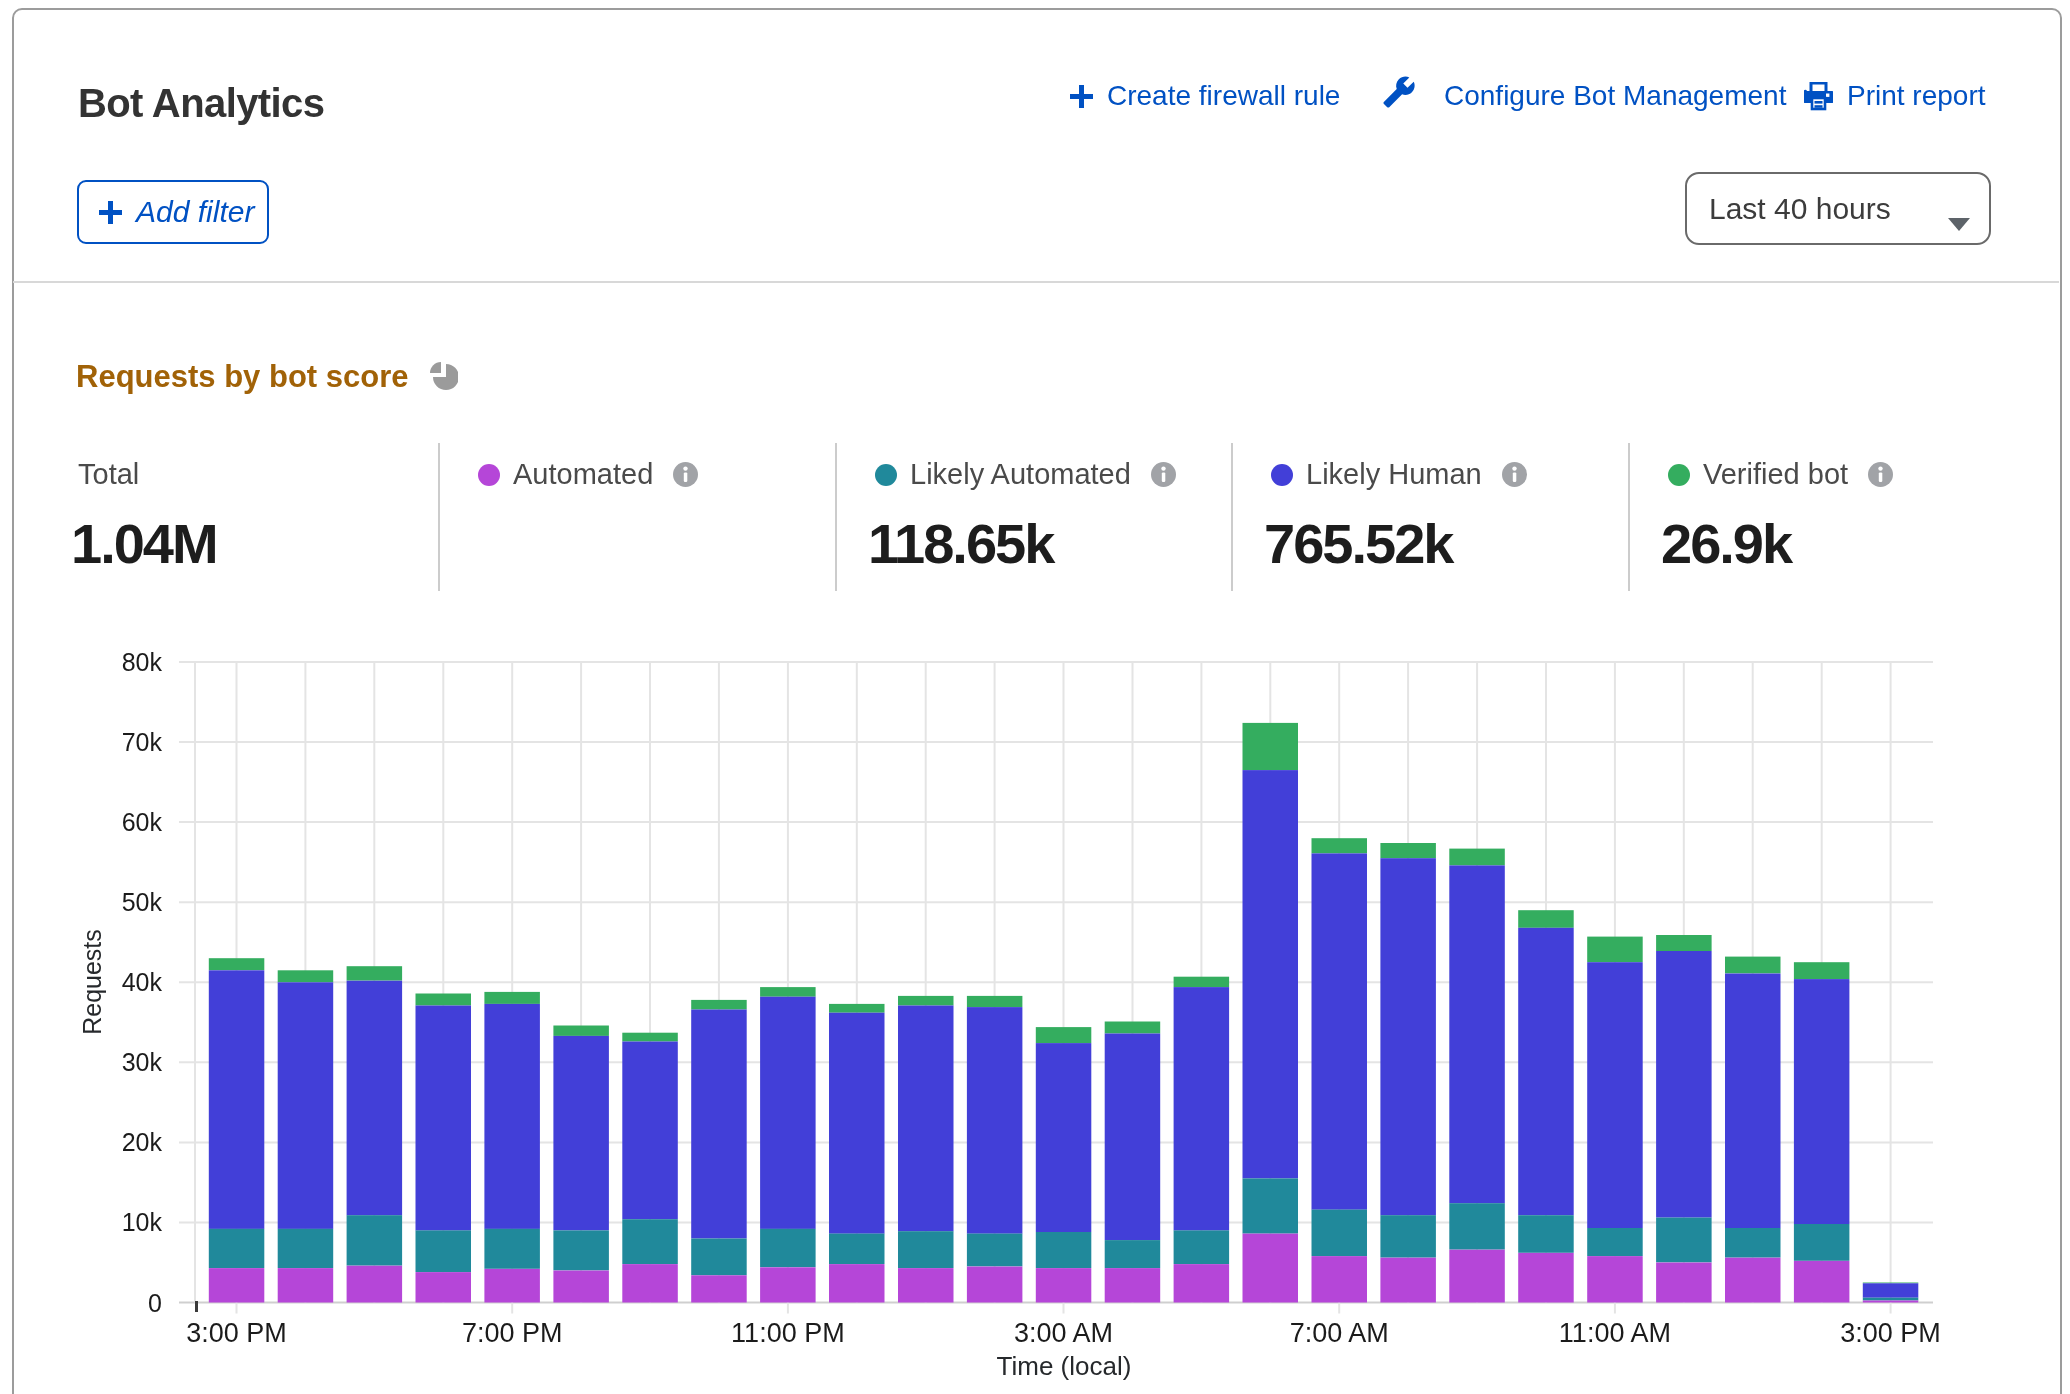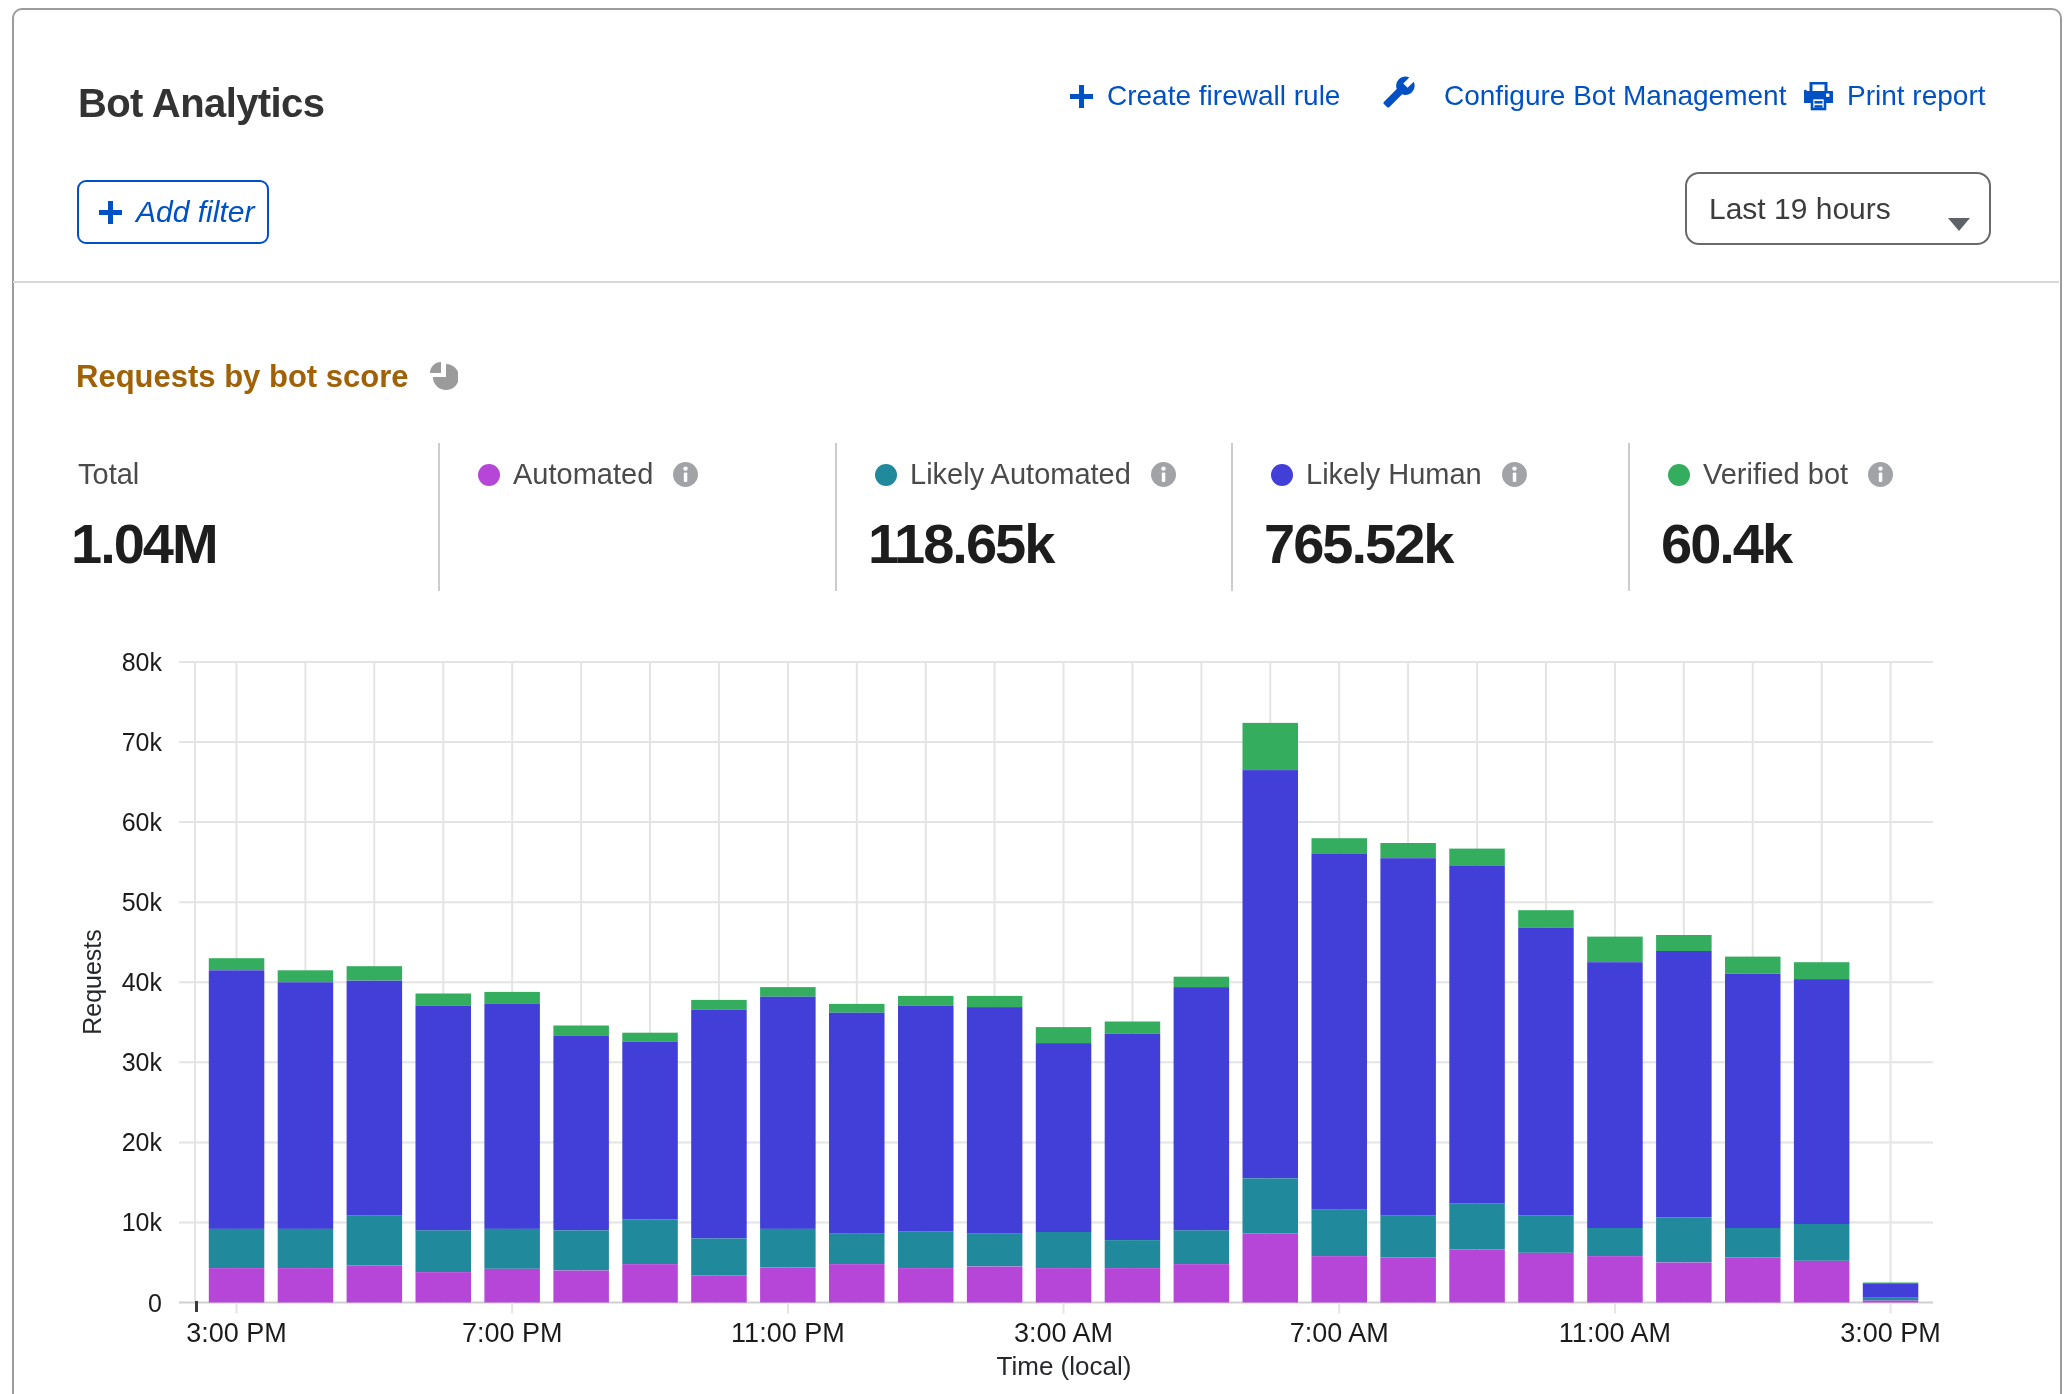--- a/index.html
+++ b/index.html
@@ -53,21 +53,21 @@
     </svg>
     <span>Print report</span>
   </div>
 <div class="btn">
     <svg width="23" height="23" viewBox="0 0 23 23">
       <path d="M9 0h5v9h9v5h-9v9H9v-9H0V9h9z" fill="#0051c3"></path>
     </svg>
     <span>Add filter</span>
   </div>
 <div class="dd">
-    <span>Last 19 hours</span>
+    <span>Last 40 hours</span>
     <span class="caret"><svg width="22" height="13" viewBox="0 0 22 13">
         <path d="M0 0h22L11 13z" fill="#5d6369"></path>
       </svg></span>
   </div>
 <div class="sep"></div>
 <h2>Requests by bot score</h2>
 <div class="pie"><svg width="28" height="28" viewBox="0 0 28 28">
       <path d="M15 14 L15 1 A13 13 0 1 1 2 14 Z" fill="#9b9b9b" transform="translate(1,1)"></path>
       <path d="M11 11 L11 0 A11 11 0 0 0 0 11 Z" fill="#9b9b9b" transform="translate(0,0)"></path>
     </svg></div>
@@ -119,21 +119,21 @@
 <div class="scol" style="left:1668px;">
     <div class="srow">
       <span style="display:inline-block;width:22px;height:22px;border-radius:50%;background:#34ad5f;flex:0 0 auto;"></span>
       <span class="slabel">Verified bot</span>
       <svg width="25" height="25" viewBox="0 0 25 25" style="margin-left:7px">
         <circle cx="12.5" cy="12.5" r="12.5" fill="#a1a3a7"></circle>
         <rect x="10.8" y="10.4" width="3.5" height="9.6" rx="1.2" fill="#fff"></rect>
         <circle cx="12.5" cy="6.6" r="2.2" fill="#fff"></circle>
       </svg>
     </div>
-    <div class="sval">60.4k</div>
+    <div class="sval">26.9k</div>
   </div>
 <svg width="2070" height="794" viewBox="0 600 2070 794" style="position:absolute;left:0;top:600px;">
 <line x1="179" y1="1302.5" x2="1933.0" y2="1302.5" stroke="#cfcfcf" stroke-width="2"></line>
 <text x="162" y="1311.5" text-anchor="end" font-size="25" fill="#1b1b1b">0</text>
 <line x1="179" y1="1222.4" x2="1933.0" y2="1222.4" stroke="#e4e4e4" stroke-width="2"></line>
 <text x="162" y="1231.4" text-anchor="end" font-size="25" fill="#1b1b1b">10k</text>
 <line x1="179" y1="1142.4" x2="1933.0" y2="1142.4" stroke="#e4e4e4" stroke-width="2"></line>
 <text x="162" y="1151.4" text-anchor="end" font-size="25" fill="#1b1b1b">20k</text>
 <line x1="179" y1="1062.3" x2="1933.0" y2="1062.3" stroke="#e4e4e4" stroke-width="2"></line>
 <text x="162" y="1071.3" text-anchor="end" font-size="25" fill="#1b1b1b">30k</text>

